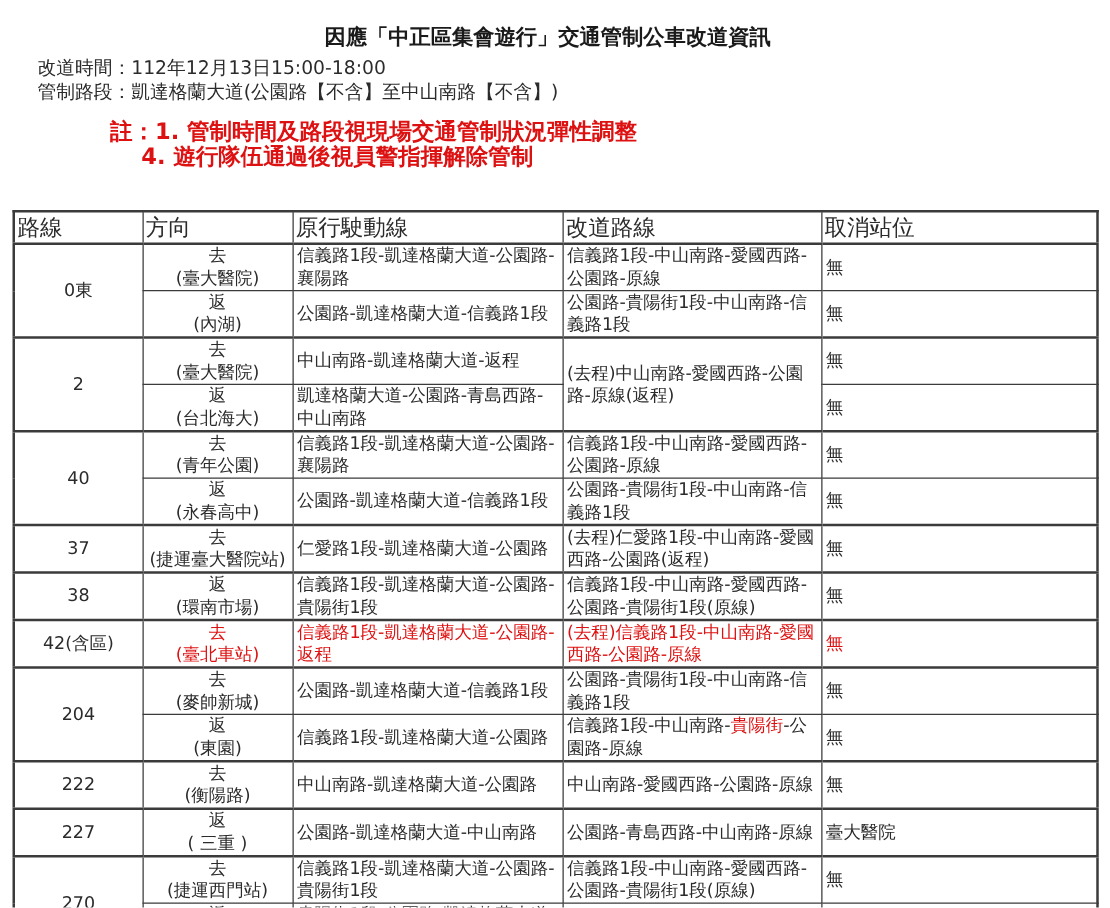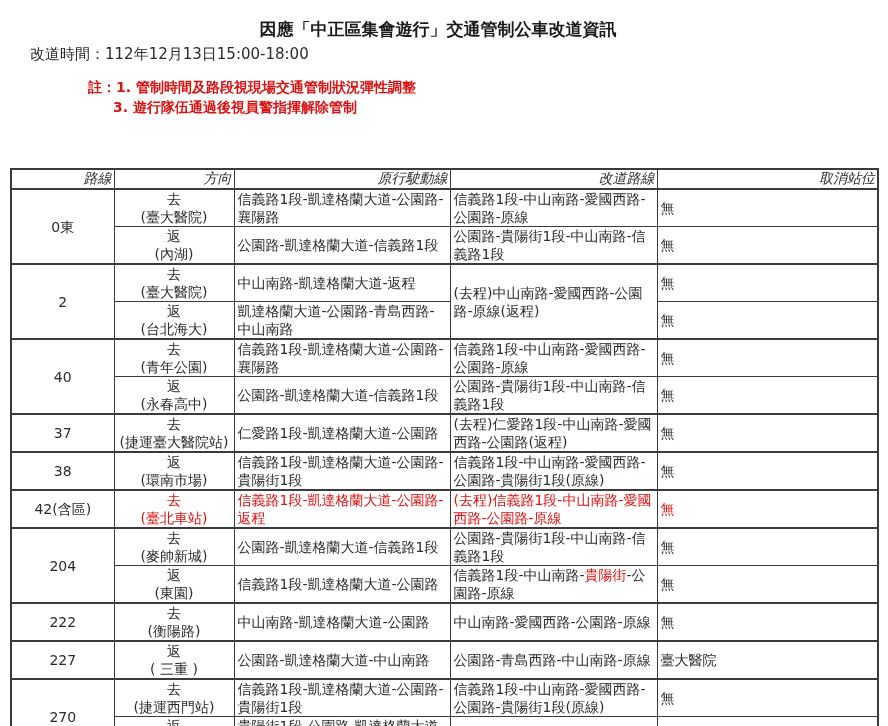--- a/index.html
+++ b/index.html
@@ -19,21 +19,21 @@
     font-weight: bold;
     color: #1a1a1a;
   }
   .info-line {
     margin-left: 30px;
     font-size: 15px;
     line-height: 19px;
   }
   .notes {
     margin: 13px 0 0 88px;
-    font-size: 14px;
+    font-size: 18px;
     font-weight: bold;
     line-height: 20px;
     color: #dd1111;
   }
   .notes .note-line2 { padding-left: 25px; }
 
   table.detour {
     position: absolute;
     left: 10px; top: 150px;
     width: 867px;
@@ -46,23 +46,22 @@
   col.c-dir    { width: 120px; }
   col.c-orig   { width: 216px; }
   col.c-detour { width: 207px; }
   col.c-cancel { width: 221px; }
   th {
     border: 1px solid #3b3b3b;
     border-bottom: 2px solid #3b3b3b;
     font-weight: normal;
     height: 19px;
     padding: 0 2px;
-    text-align: right;
-    font-size: 14px;
-    font-style: italic;
+    text-align: left;
+    font-size: 18px;
   }
   td {
     border: 1px solid #3b3b3b;
     padding: 0 3px;
     line-height: 18px;
     height: 37px;
     vertical-align: middle;
     word-break: break-all;
   }
   tr.group-start td { border-top: 2px solid #3b3b3b; }
@@ -70,23 +69,24 @@
   td.col-dir   { text-align: center; white-space: pre-line; padding: 0 1px; }
   td.col-orig, td.col-detour, td.col-cancel { text-align: left; }
   .red { color: #dd1111; }
 </style>
 </head>
 <body>
 
 <div class="page">
   <div class="title">因應「中正區集會遊行」交通管制公車改道資訊</div>
   <div class="info-line">改道時間：112年12月13日15:00-18:00</div>
+  <div class="info-line">管制路段：凱達格蘭大道(公園路【不含】至中山南路【不含】)</div>
   <div class="notes">
     <div class="note-line1">註：1. 管制時間及路段視現場交通管制狀況彈性調整</div>
-    <div class="note-line2">3. 遊行隊伍通過後視員警指揮解除管制</div>
+    <div class="note-line2">4. 遊行隊伍通過後視員警指揮解除管制</div>
   </div>
 
   <table class="detour">
     <colgroup>
       <col class="c-route">
         <col class="c-dir">
         <col class="c-orig">
         <col class="c-detour">
         <col class="c-cancel">
     </colgroup>

